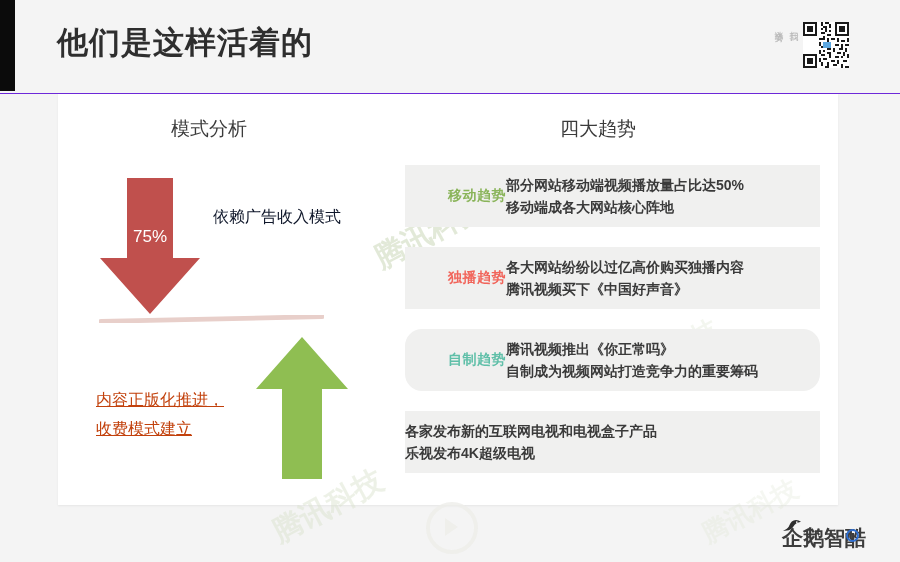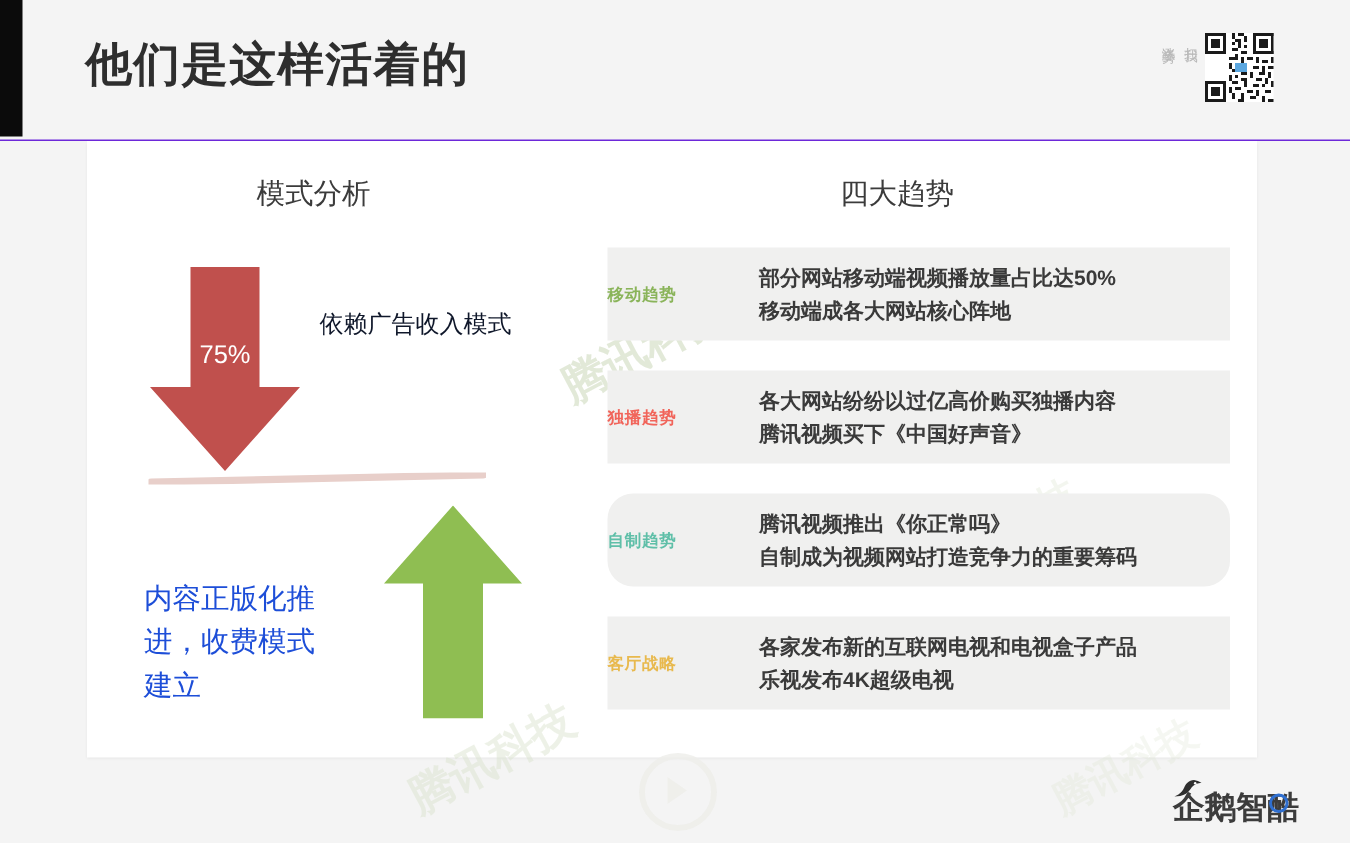--- a/index.html
+++ b/index.html
@@ -171,46 +171,47 @@
     position: absolute;
     left: 256px;
     top: 337px;
     width: 92px;
     height: 142px;
   }
   .left-text-bottom {
     position: absolute;
     left: 96px;
     top: 385px;
-    font-size: 19px;
+    font-size: 16px;
     line-height: 29px;
-    color: #1d4ed8;
+    color: #c2410c;
     width: 130px;
+    text-decoration: underline;
   }
 
   
   .trend-card {
     position: absolute;
     left: 405px;
     width: 415px;
     height: 62px;
     background: #f0f0ef;
     display: flex;
     align-items: center;
   }
   .trend-card-1 { top: 165px; }
   .trend-card-2 { top: 247px; }
   .trend-card-3 { top: 329px; border-radius: 17px; }
   .trend-card-4 { top: 411px; }
 
   .trend-label {
     width: 101px;
     flex: 0 0 101px;
-    text-align: left;
-    font-size: 11px;
+    text-align: right;
+    font-size: 14px;
     font-weight: bold;
     letter-spacing: .5px;
     white-space: nowrap;
   }
   .trend-lines {
     flex: 1 1 auto;
     font-size: 14px;
     line-height: 22px;
     color: #3a3a3a;
     padding-right: 8px;
@@ -382,21 +383,20 @@
 
   <div class="trend-card trend-card-3">
     <div class="trend-label" style="color:#5fbfa8">自制趋势</div>
     <div class="trend-lines">
       <div>腾讯视频推出《你正常吗》</div>
       <div>自制成为视频网站打造竞争力的重要筹码</div>
     </div>
   </div>
 
   <div class="trend-card trend-card-4">
-    <div class="trend-label" style="color:#e8b94d">客厅战略</div>
     <div class="trend-lines">
       <div>各家发布新的互联网电视和电视盒子产品</div>
       <div>乐视发布4K超级电视</div>
     </div>
   </div>
 
   <svg class="logo-penguin" viewBox="0 0 20 16">
     <path d="M14 1 C10.5 1.2 8.6 3.4 7.4 6.2 C6.6 8.2 5.4 9.6 3.6 10.6 L1 12 L4.8 11.6 C7.6 11.2 10 9.6 11.6 7.2 C12.8 5.4 14 4 16.4 3.4 L19 2.8 L16.6 1.6 Z" fill="#2e2e2e"></path>
     <circle cx="14.8" cy="3.1" r="0.85" fill="#ffffff"></circle>
   </svg>

